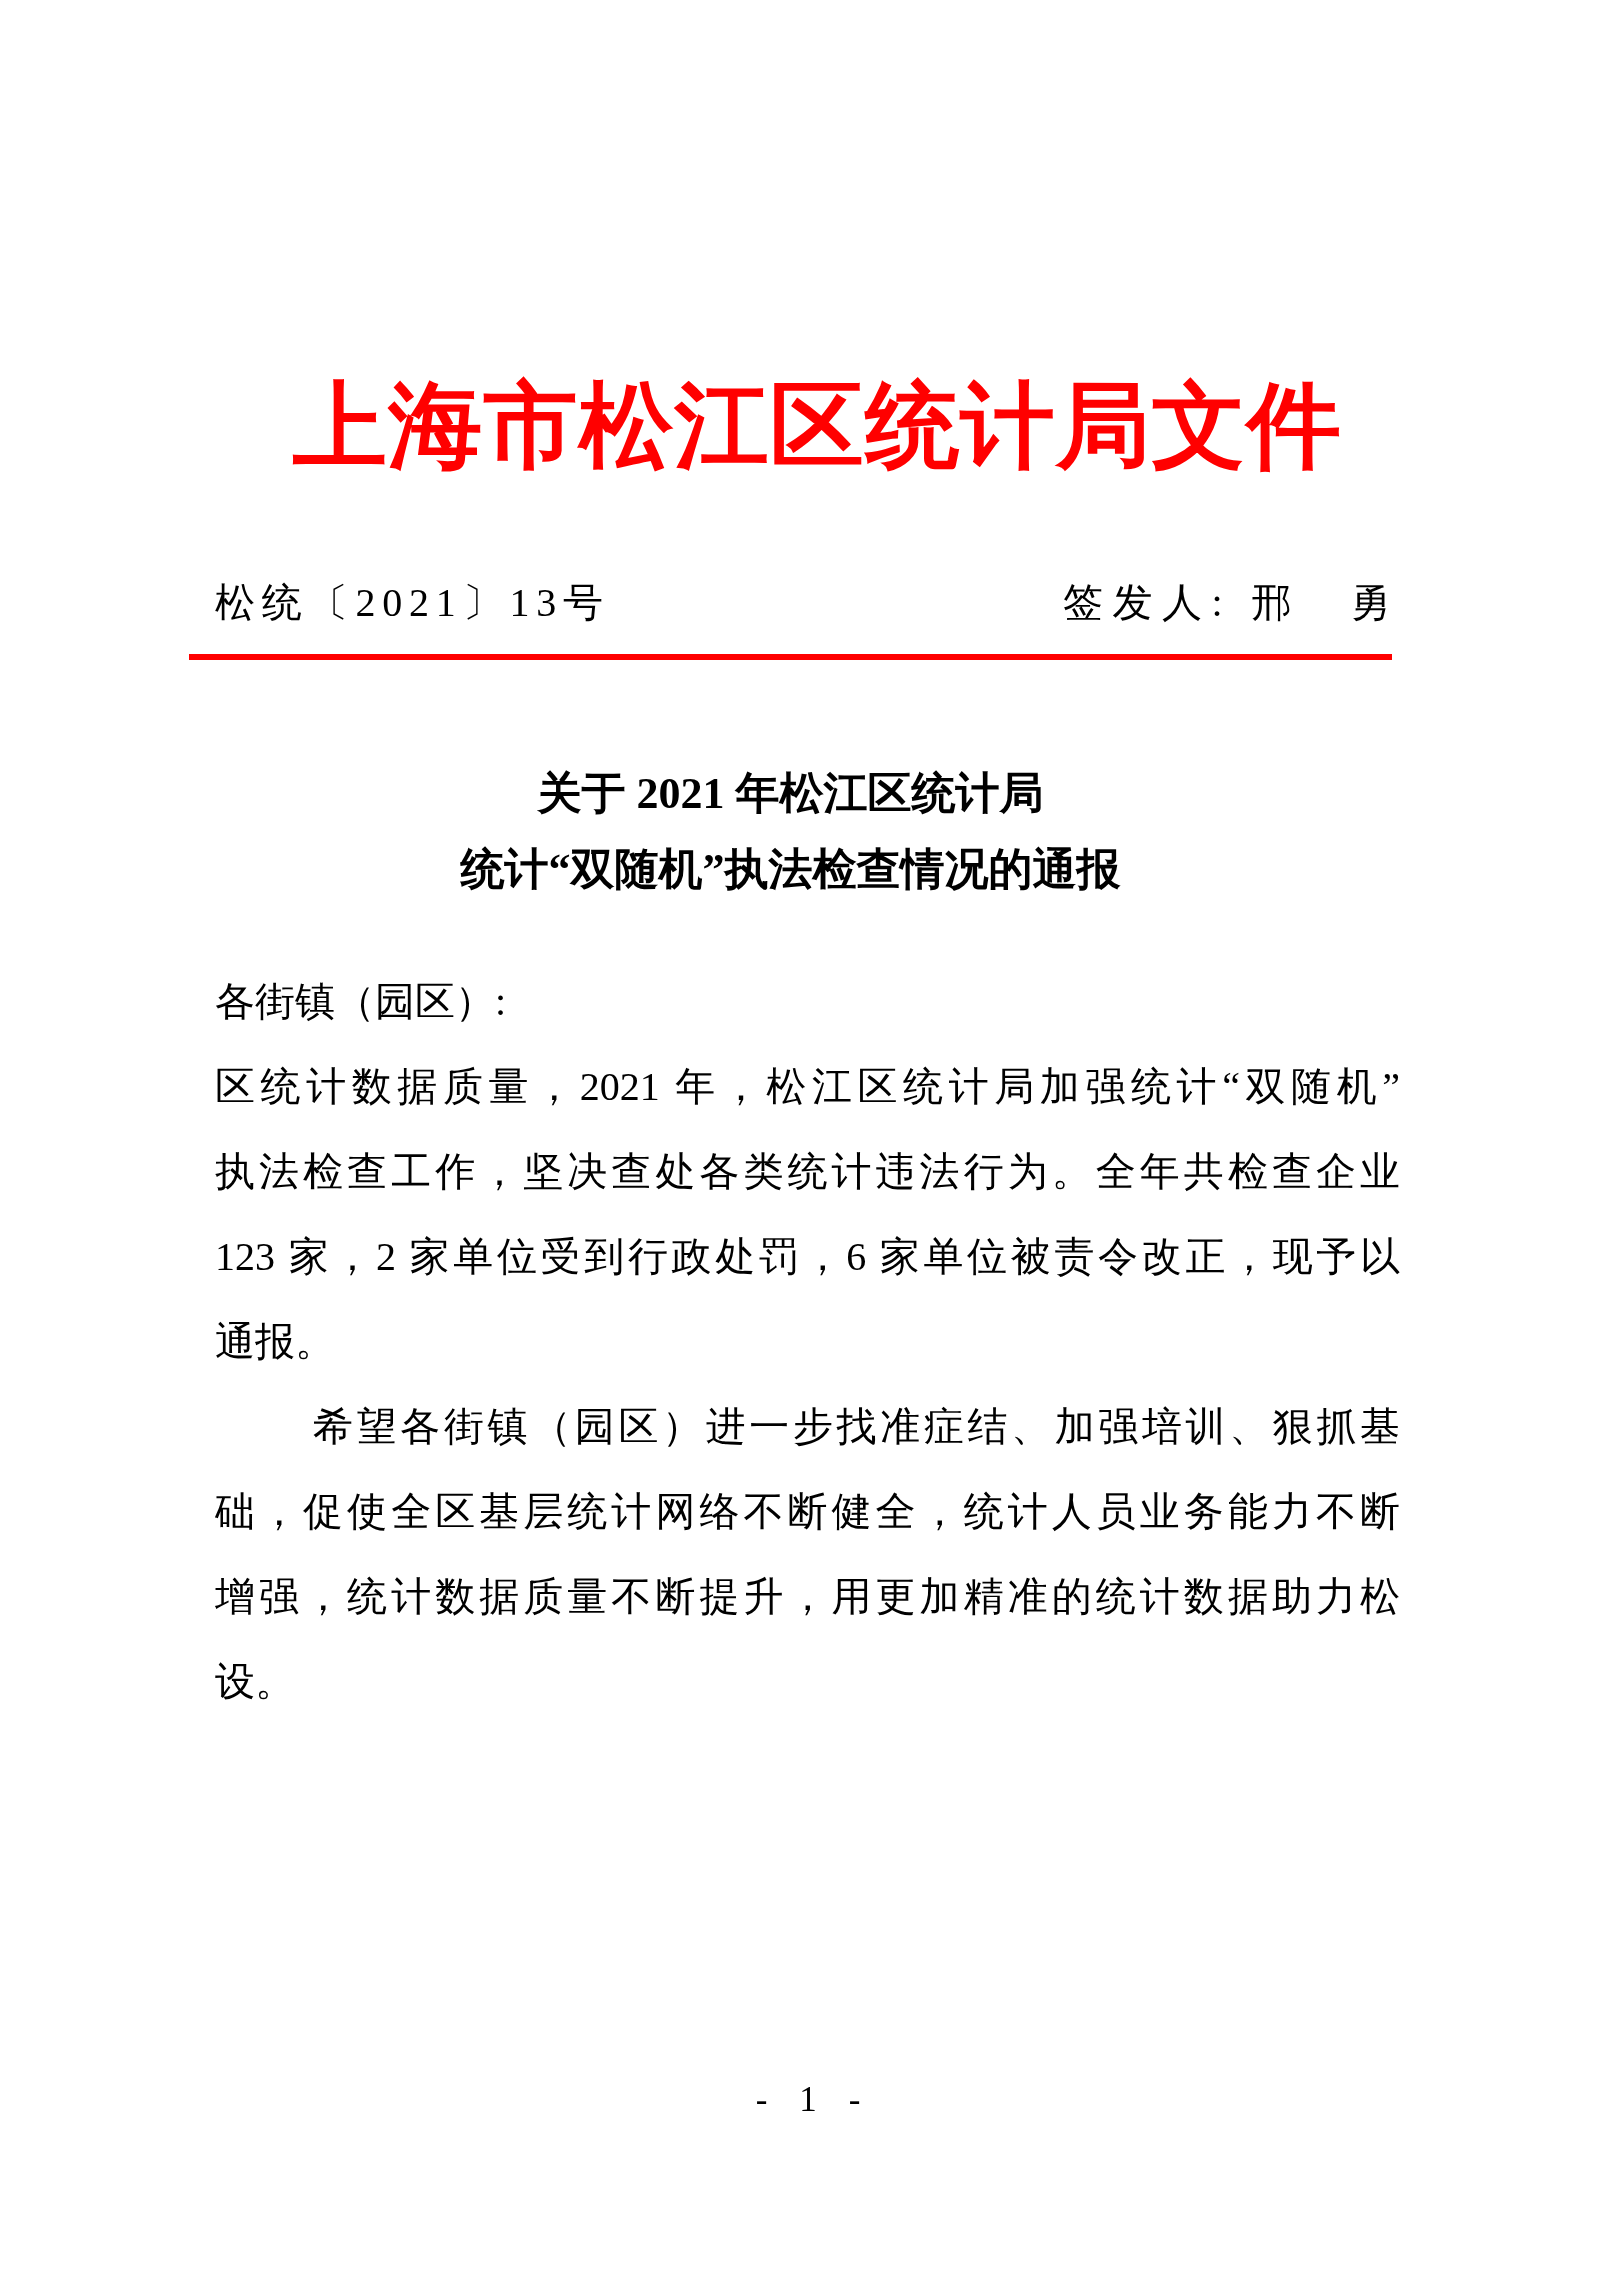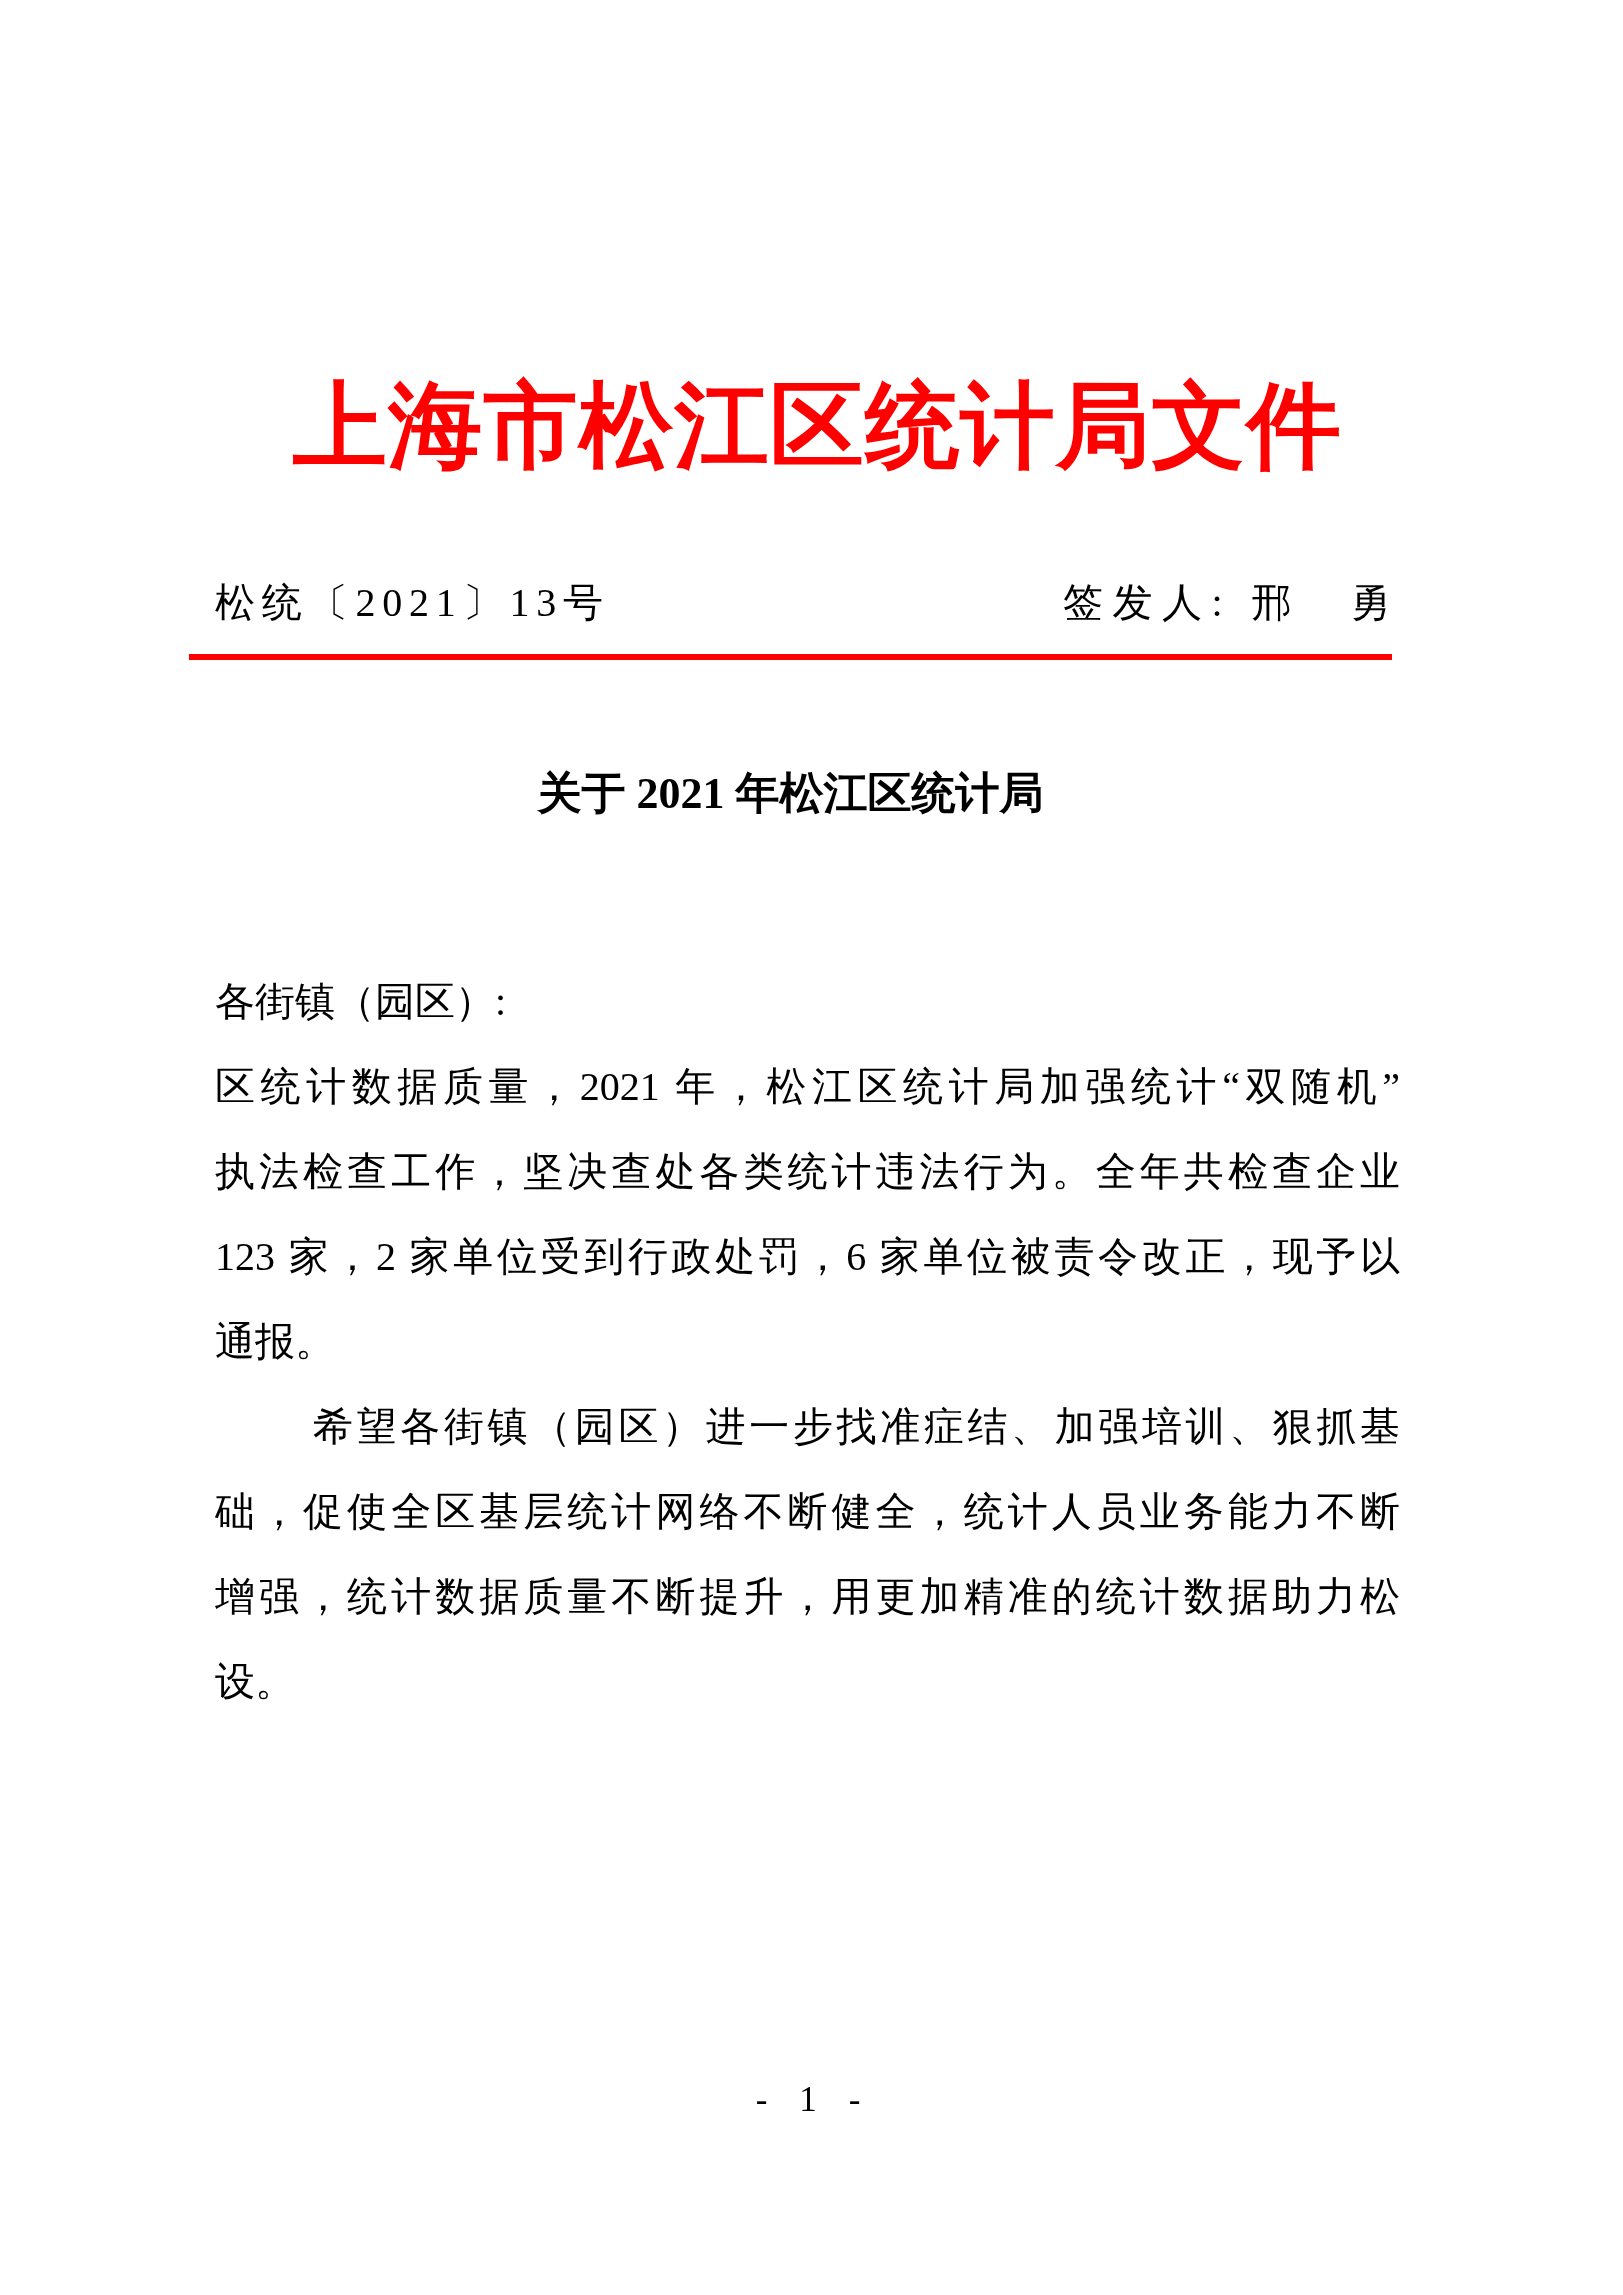--- a/index.html
+++ b/index.html
@@ -101,20 +101,21 @@
 
   <div class="docnum-row">
     <span class="doc-number">松统〔2021〕13号</span>
     <span class="signer">签发人: 邢　勇</span>
   </div>
 
   <div class="red-rule"></div>
 
   <div class="doc-title">
     <div>关于 2021 年松江区统计局</div>
+    <div>统计“双随机”执法检查情况的通报</div>
   </div>
 
   <div class="body-text">
     <div class="bline left">各街镇（园区）:</div>
 
     <div class="bline">区统计数据质量，2021 年，松江区统计局加强统计“双随机”</div>
     <div class="bline">执法检查工作，坚决查处各类统计违法行为。全年共检查企业</div>
     <div class="bline">123 家，2 家单位受到行政处罚，6 家单位被责令改正，现予以</div>
     <div class="bline left">通报。</div>
 

